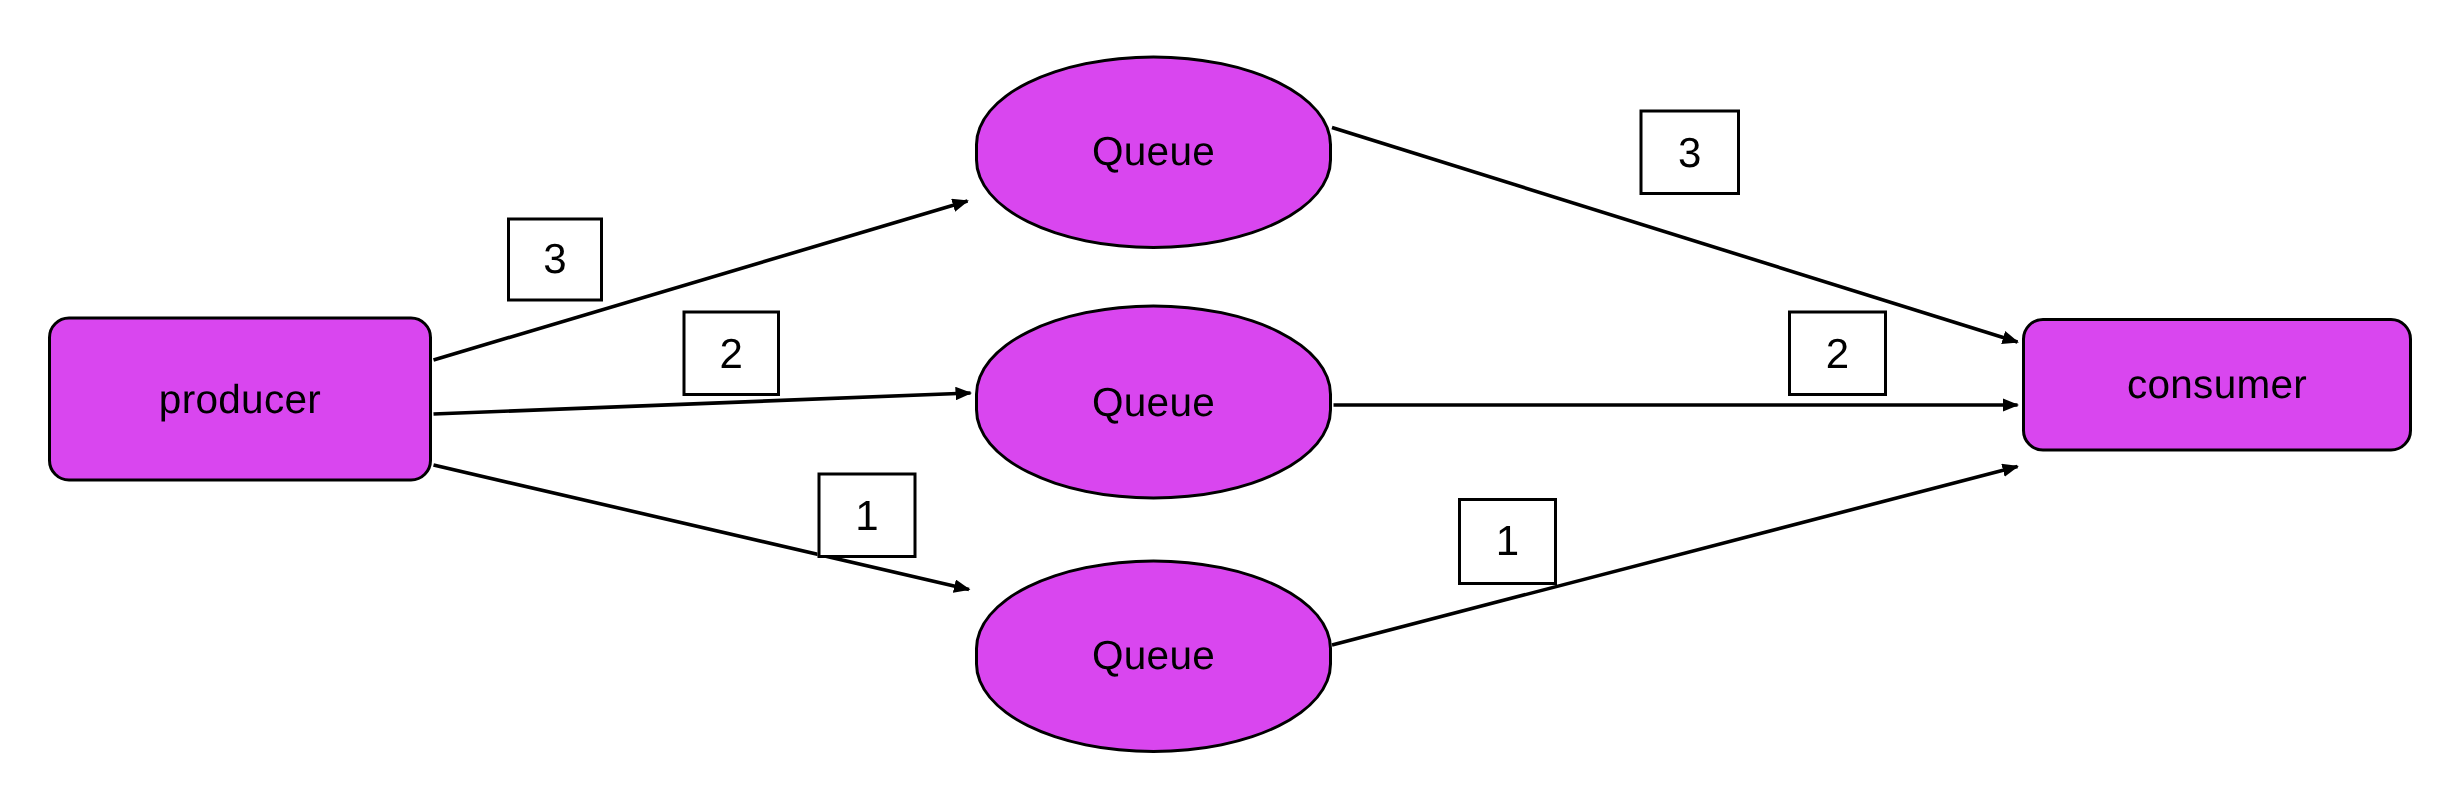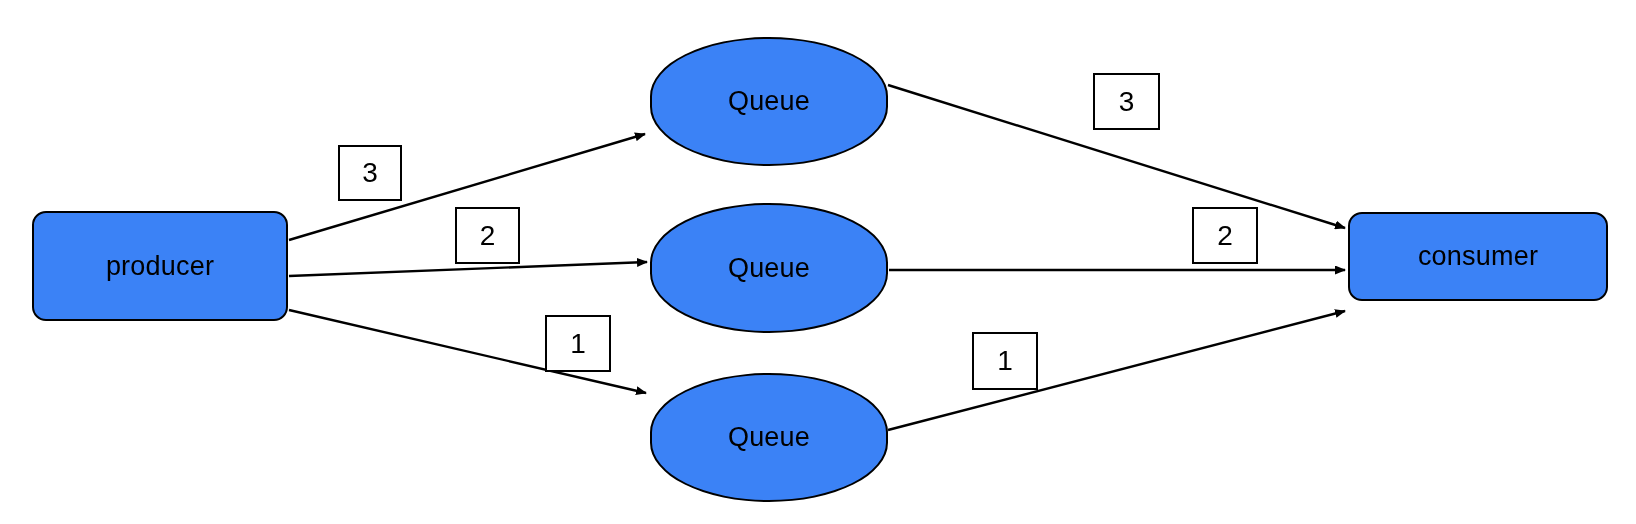--- a/index.html
+++ b/index.html
@@ -20,21 +20,21 @@
   #wires {
     position: absolute;
     left: 0;
     top: 0;
     width: 1636px;
     height: 524px;
   }
   .node {
     position: absolute;
     box-sizing: border-box;
-    background: #3b82f6;
+    background: #d946ef;
     border: 2px solid #000000;
     display: flex;
     align-items: center;
     justify-content: center;
     color: #000000;
     font-size: 27px;
     font-weight: 400;
     letter-spacing: 0.2px;
     z-index: 2;
   }

